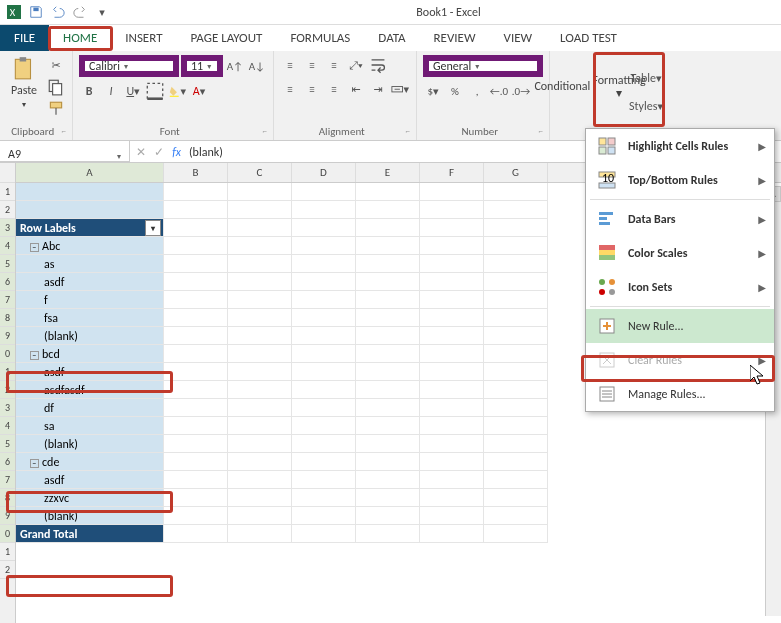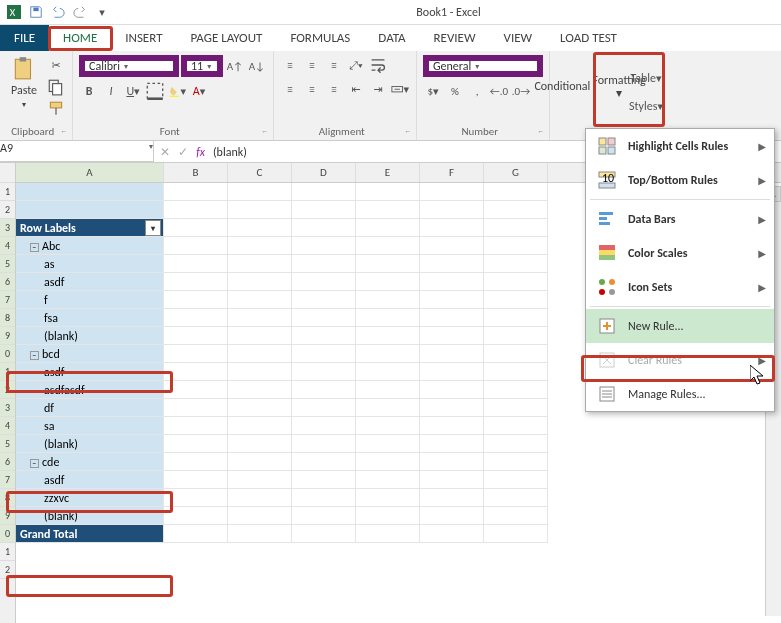--- a/index.html
+++ b/index.html
@@ -24,24 +24,24 @@
 .small-btn{width:20px;height:20px;display:flex;align-items:center;justify-content:center;color:#555;border:1px solid transparent;font-size:11px}
 .combo{height:22px;border:6px solid #701a75;background:#fff;display:flex;align-items:center;padding:0 4px;font-size:12px;color:#333}
 .combo .arrow{margin-left:4px;font-size:8px;color:#666}
 .font-combo{width:100px}
 .size-combo{width:42px}
 .num-combo{width:120px}
 .cf-big{width:66px;height:64px;display:flex;flex-direction:row;align-items:center;justify-content:center;gap:2px;color:#444;text-align:center;line-height:1.1}
 .cf-big svg{width:30px;height:30px}
 .launcher{font-size:9px;color:#999;text-align:right}
 .formula-bar{height:22px;display:flex;border-bottom:1px solid #ccc}
-.name-box{width:154px;border:1px solid #ccc;border-top:none;border-left:none;display:flex;align-items:flex-start;padding:0 0;color:#333}
+.name-box{width:130px;border:1px solid #ccc;border-top:none;border-left:none;display:flex;align-items:flex-end;padding:0 8px;color:#333}
 .name-box .arrow{margin-left:auto;font-size:8px;color:#666}
 .fx-area{flex:1;display:flex;align-items:center;padding:0 6px;gap:8px;color:#333}
-.fx-area .fx{font-style:italic;color:#a21caf}
+.fx-area .fx{font-style:italic;color:#3b82f6}
 .sheet{position:relative;display:flex;height:460px}
 .row-headers{width:16px;background:#f0f0f0;border-right:1px solid #ccc}
 .rh{height:18px;border-bottom:1px solid #ddd;font-size:10px;color:#444;text-align:center;line-height:18px}
 .rh.sel{background:#dfe9d7}
 .grid{flex:1;position:relative}
 .col-headers{display:flex;height:20px;background:#f0f0f0;border-bottom:1px solid #ccc}
 .ch{width:64px;border-right:1px solid #ddd;text-align:center;font-size:11px;color:#444;line-height:20px}
 .ch.a{width:148px;background:#dfe9d7}
 .rows{}
 .row{display:flex;height:18px}

